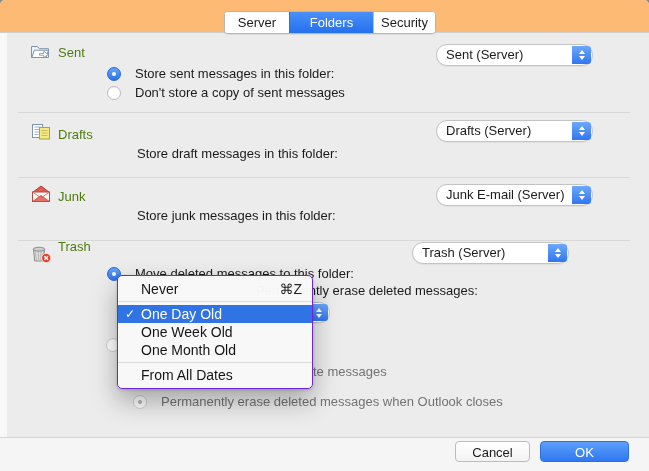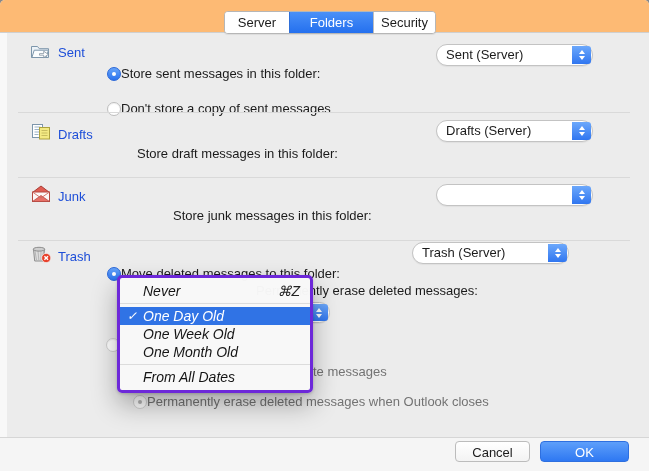--- a/index.html
+++ b/index.html
@@ -12,24 +12,24 @@
   .segctl{position:absolute;left:224px;top:11px;display:flex;border:1px solid #b6b6b6;
           border-radius:4px;overflow:hidden;background:#fff;box-shadow:0 1px 1px rgba(0,0,0,.07);}
   .seg{height:21px;line-height:21px;text-align:center;background:#fff;border:none;
        font-family:"Liberation Sans",sans-serif;font-size:13px;color:#1b1b1b;padding:0;cursor:default;}
   .seg+.seg{border-left:1px solid #bdbdbd;}
   .seg.sel{background:linear-gradient(#4a90f8,#2470ee);color:#fff;border-left-color:#2f6fd8;}
   .w64{width:64px}.w66{width:84px}.w62{width:62px}
   
   .edge-strip{position:absolute;left:0;top:33px;width:7px;height:404px;background:#f8f8f8;}
   
-  .sec-title{position:absolute;font-size:13px;color:#1d4ed8;}
+  .sec-title{position:absolute;font-size:13px;color:#4d7c0f;}
   .sec-icon{position:absolute;width:22px;height:18px;}
   .divider{position:absolute;left:18px;width:612px;height:1px;background:#d9d9d9;}
-  .row{position:absolute;display:flex;align-items:center;gap:0;white-space:nowrap;text-align:right;}
+  .row{position:absolute;display:flex;align-items:center;gap:14px;white-space:nowrap;text-align:right;}
   .plainlabel{position:absolute;white-space:nowrap;}
   .gray{color:#737373;}
   
   .radio{width:14px;height:14px;border-radius:50%;box-sizing:border-box;position:relative;flex:0 0 auto;}
   .radio.on{background:linear-gradient(#67a4f9,#2a72ee);border:1px solid #2a67d8;}
   .radio.on::after{content:"";position:absolute;left:4px;top:4px;width:4px;height:4px;border-radius:50%;background:#fff;}
   .radio.off{background:#fff;border:1px solid #bdbdbd;box-shadow:inset 0 1px 1px rgba(0,0,0,.06);}
   .radio.dis-on{background:#fdfdfd;border:1px solid #cfcfcf;}
   .radio.dis-on::after{content:"";position:absolute;left:4px;top:4px;width:4px;height:4px;border-radius:50%;background:#b3b3b3;}
   
@@ -38,22 +38,22 @@
           box-shadow:0 1px 1px rgba(0,0,0,.05);cursor:default;}
   .stepper{position:absolute;top:1px;right:1px;bottom:1px;width:19px;border-radius:0 3px 3px 0;
            background:linear-gradient(#6ca8fb,#3076f0);display:flex;flex-direction:column;
            align-items:center;justify-content:center;}
   .chev-up{width:0;height:0;border-left:3.5px solid transparent;border-right:3.5px solid transparent;
            border-bottom:4px solid #fff;margin-bottom:2px;}
   .chev-down{width:0;height:0;border-left:3.5px solid transparent;border-right:3.5px solid transparent;
            border-top:4px solid #fff;}
   
   .menu{position:absolute;left:117px;top:275px;width:196px;background:rgba(248,248,248,.98);
-        border:3px solid #6d28d9;border-radius:5px;padding:4px 0;z-index:30;font-size:14px;
-        box-shadow:0 12px 26px rgba(0,0,0,.3),0 1px 3px rgba(0,0,0,.18);box-sizing:border-box;font-style:italic;}
+        border:1px solid #6d28d9;border-radius:5px;padding:4px 0;z-index:30;font-size:14px;
+        box-shadow:0 12px 26px rgba(0,0,0,.3),0 1px 3px rgba(0,0,0,.18);box-sizing:border-box;}
   .mi{position:relative;height:18px;line-height:18px;padding-left:23px;color:#151515;cursor:default;}
   .mi .shortcut{position:absolute;right:10px;top:0;color:#222;}
   .mi.hl{background:#3073e5;color:#fff;}
   .mi .check{position:absolute;left:7px;top:0;font-size:12px;}
   .msep{height:1px;background:#dcdcdc;margin:3px 0;}
   
   .footer{position:absolute;left:0;top:437px;width:649px;height:34px;background:#f5f5f5;
           border-top:1px solid #d6d6d6;box-sizing:border-box;}
   .btn{position:absolute;top:441px;height:21px;border-radius:4px;font-size:13px;line-height:19px;
        text-align:center;box-sizing:border-box;cursor:default;}
@@ -85,21 +85,21 @@
     <span>Sent (Server)</span>
     <span class="stepper">
         <span class="chev-up"></span>
         <span class="chev-down"></span>
       </span>
   </div>
   <div class="row" style="left:107px;top:66px;">
     <span class="radio on"></span>
     <span>Store sent messages in this folder:</span>
   </div>
-  <div class="row" style="left:107px;top:85px;margin-top:16px;">
+  <div class="row" style="left:107px;top:85px;">
     <span class="radio off"></span>
     <span>Don't store a copy of sent messages</span>
   </div>
   <div class="divider" style="top:112px;"></div>
 
   <svg class="sec-icon" style="left:30px;top:123px;" viewBox="0 0 22 18">
     <rect x="2.5" y="1.5" width="10" height="13" fill="#ffffff" stroke="#7d96ab"></rect>
     <path d="M4.5 4 h6 M4.5 6.5 h6 M4.5 9 h6 M4.5 11.5 h4" stroke="#9db3c6" stroke-width="1" fill="none"></path>
     <rect x="9.5" y="4.5" width="10" height="11.5" fill="#f3ea83" stroke="#ada23f"></rect>
     <path d="M11.5 7.5 h6 M11.5 10 h6 M11.5 12.5 h6" stroke="#c8bd5f" stroke-width="1" fill="none"></path>
@@ -116,36 +116,37 @@
   <div class="divider" style="top:177px;"></div>
 
   <svg class="sec-icon" style="left:30px;top:185px;" viewBox="0 0 22 18">
     <polygon points="11,1 19.5,7.5 2.5,7.5" fill="#e05c52" stroke="#a93c34"></polygon>
     <rect x="2.5" y="7" width="17" height="9.5" fill="#fdf7f6" stroke="#b44a42"></rect>
     <polygon points="2.5,16.5 11,10.5 19.5,16.5" fill="#e77067" stroke="#b44a42" stroke-width="0.8"></polygon>
     <path d="M2.5 7 L11 13 L19.5 7" fill="none" stroke="#cf6a60" stroke-width="0.9"></path>
   </svg>
   <div class="sec-title" style="left:58px;top:189px;">Junk</div>
   <div class="select" style="left:436px;top:184px;">
-    <span class="stepper">
-        <span class="chev-up"></span>
-        <span class="chev-down"></span>
-      </span>
-  </div>
-  <div class="plainlabel" style="left:137px;top:208px;margin-left:36px;">Store junk messages in this folder:</div>
+    <span>Junk E-mail (Server)</span>
+    <span class="stepper">
+        <span class="chev-up"></span>
+        <span class="chev-down"></span>
+      </span>
+  </div>
+  <div class="plainlabel" style="left:137px;top:208px;">Store junk messages in this folder:</div>
   <div class="divider" style="top:240px;"></div>
 
   <svg class="sec-icon" style="left:30px;top:245px;" viewBox="0 0 22 18">
     <path d="M3.5 4.5 h11 l-1.2 11.5 h-8.6 z" fill="#dedede" stroke="#8e8e8e"></path>
     <path d="M5 6 l1.5 9 M8 6 l0.8 9 M11 6 l-0.2 9 M13.5 6 l-1.4 9" stroke="#ababab" stroke-width="0.8" fill="none"></path>
     <ellipse cx="9" cy="4.2" rx="5.8" ry="1.9" fill="#cfcfcf" stroke="#8e8e8e"></ellipse>
     <circle cx="16.2" cy="13" r="4.6" fill="#e8402a" stroke="#f4f4f4" stroke-width="0.7"></circle>
     <path d="M14.4 11.2 L18 14.8 M18 11.2 L14.4 14.8" stroke="#ffffff" stroke-width="1.4"></path>
   </svg>
-  <div class="sec-title" style="left:58px;top:249px;">Trash</div>
+  <div class="sec-title" style="left:58px;top:239px;">Trash</div>
   <div class="select" style="left:412px;top:242px;">
     <span>Trash (Server)</span>
     <span class="stepper">
         <span class="chev-up"></span>
         <span class="chev-down"></span>
       </span>
   </div>
   <div class="row" style="left:107px;top:266px;">
     <span class="radio on"></span>
     <span>Move deleted messages to this folder:</span>

